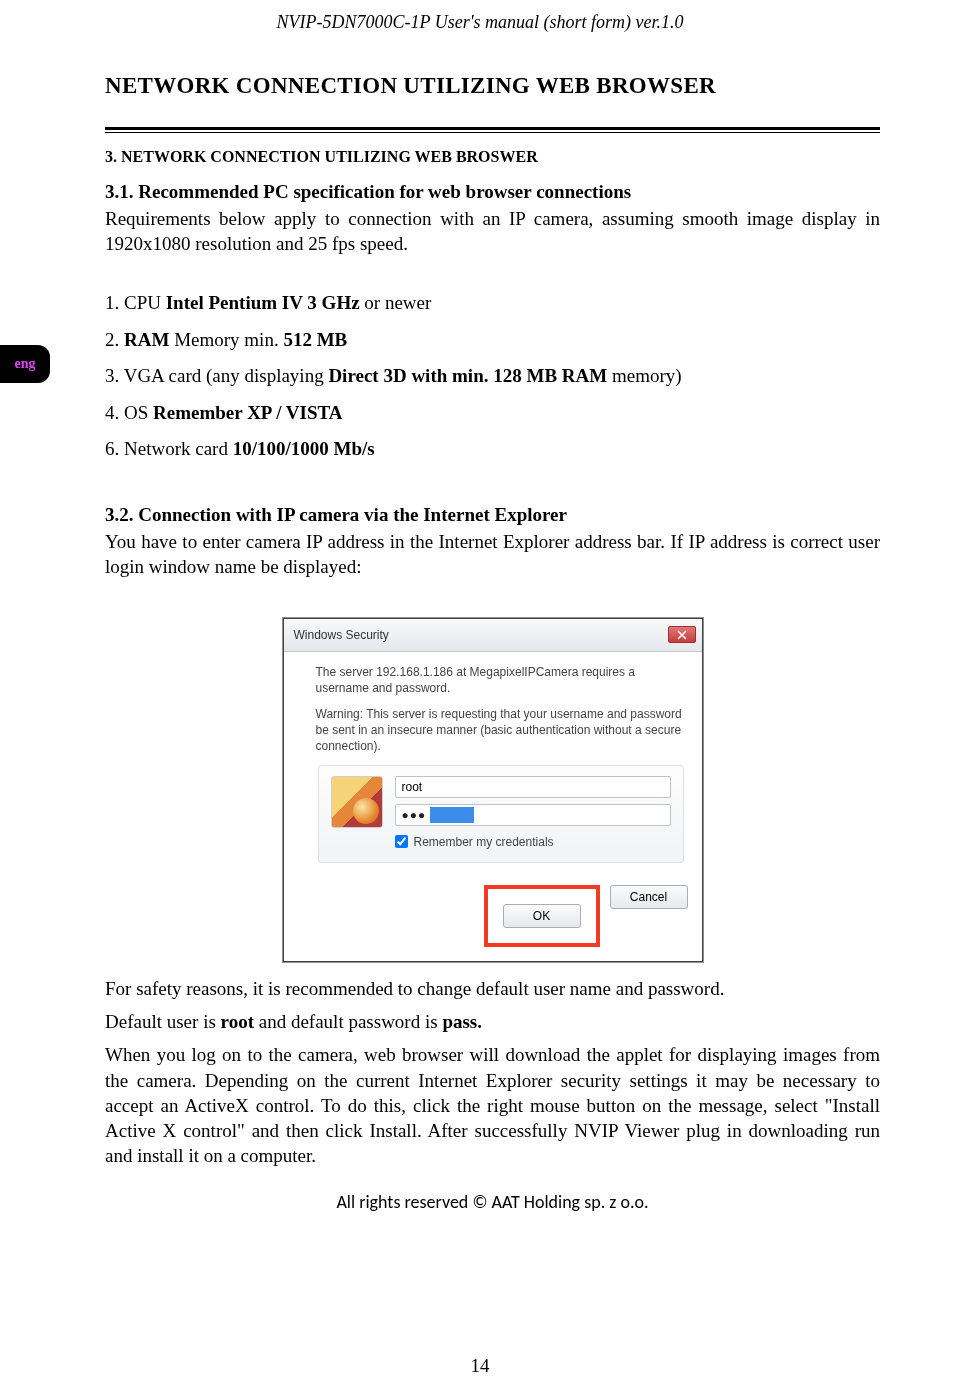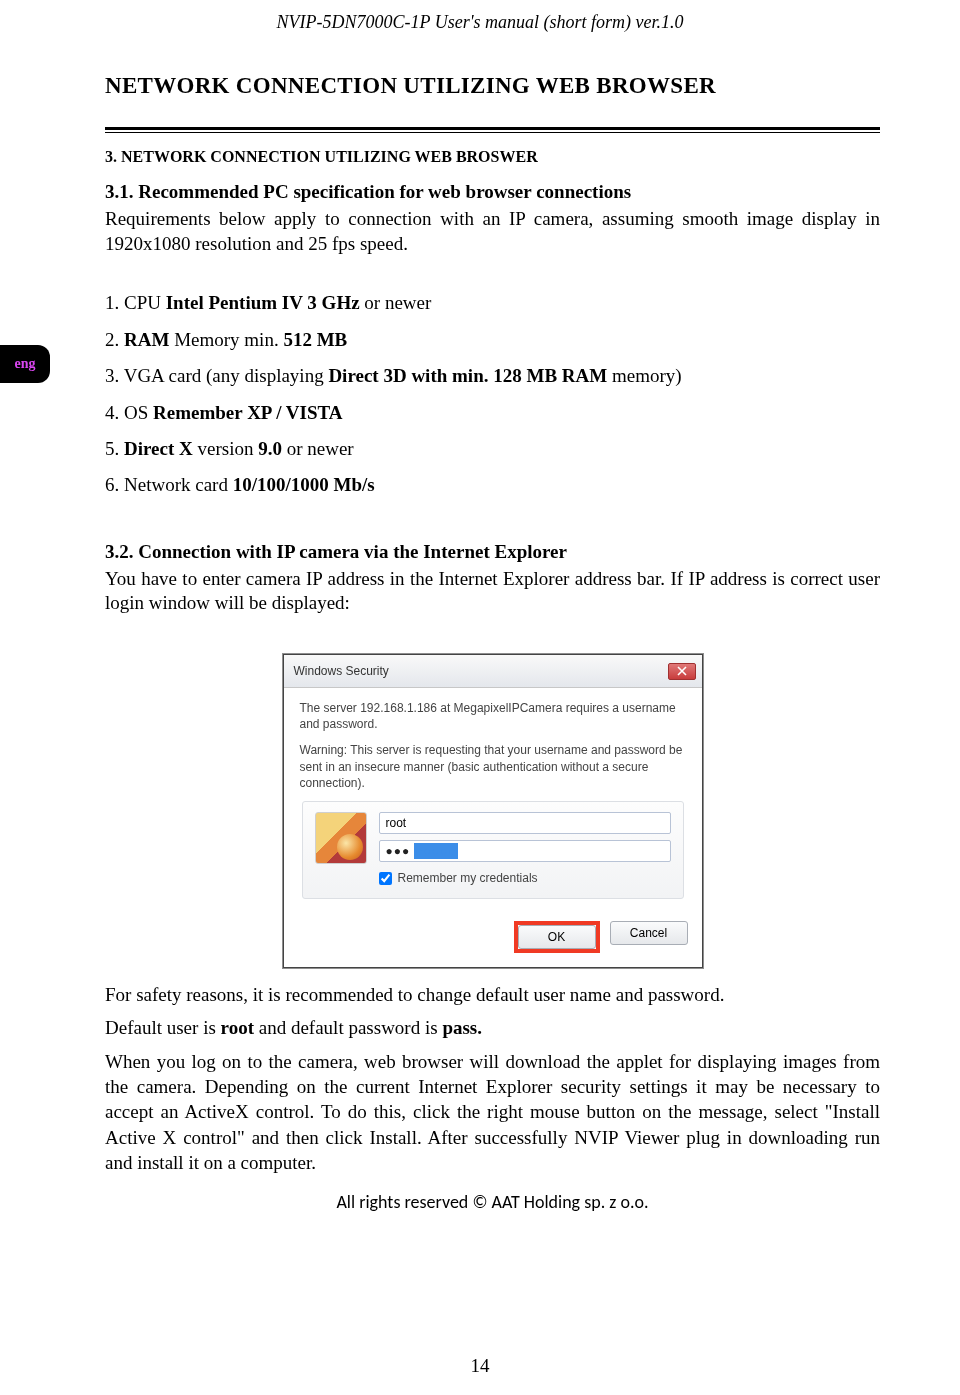--- a/index.html
+++ b/index.html
@@ -106,21 +106,21 @@
     .win-close {
       width: 28px; height: 17px;
       background: linear-gradient(#e07878,#c83c3c);
       border: 1px solid #a03030;
       border-radius: 2px;
       color:#fff;
       display:flex;align-items:center;justify-content:center;
       font-size:11px;line-height:1;
     }
     .dialog-body {
-      padding: 12px 16px 6px 16px;
+      padding: 12px 16px 6px 32px;
       color: #444;
       line-height: 1.35;
     }
     .dialog-body p { margin-bottom: 10px; }
     .cred-box {
       background: linear-gradient(#fdfdfd, #f2f3f5);
       border: 1px solid #dcdfe4;
       border-radius: 3px;
       margin: 6px 2px 10px 2px;
       padding: 10px 12px 12px 12px;
@@ -175,21 +175,21 @@
       width: 78px; height: 24px;
       background: linear-gradient(#fafbfc,#e6e8eb);
       border: 1px solid #a8adb5;
       border-radius: 3px;
       font-size: 12px;
       font-family: inherit;
       cursor: pointer;
     }
     .ok-highlight {
       border: 4px solid #f03a24;
-      padding: 0;
+      padding: 15px;
       display:inline-block;
       margin-left:35px;
     }
     .after-dialog-para {
       font-size: 19px;
       margin-top: 8px;
       line-height: 1.33;
     }
     .para-jus { text-align: justify; }
     .footer-bar {
@@ -234,30 +234,27 @@
     <div>
       <span>2. </span><b>RAM</b><span> Memory min. </span><b>512 MB</b>
     </div>
     <div>
       <span>3. VGA card (any displaying </span><b>Direct 3D with min. 128 MB RAM</b><span> memory)</span>
     </div>
     <div>
       <span>4. OS </span><b>Remember XP / VISTA</b>
     </div>
     <div>
-      <span>5. </span><b>Direct X</b><span> version </span><b>9.0</b><span> or newer</span>
-    </div>
-    <div>
       <span>6. Network card </span><b>10/100/1000 Mb/s</b>
     </div>
   </div>
 
   <div class="section-32">
     <div class="sub-title">3.2. Connection with IP camera via the Internet Explorer</div>
-    <div class="body-para">You have to enter camera IP address in the Internet Explorer address bar. If IP address is correct user login window will be displayed:</div>
+    <div class="body-para">You have to enter camera IP address in the Internet Explorer address bar. If IP address is correct user login window name be displayed:</div>
   </div>
 
   <div class="dialog-wrap">
     <div class="dialog">
       <div class="dialog-titlebar">
         <span class="dialog-title">Windows Security</span>
         <span class="win-close">
           <svg width="12" height="10" viewBox="0 0 12 10">
               <path d="M2 1 L10 9 M10 1 L2 9" stroke="#fff" stroke-width="1.6" fill="none"></path>
             </svg>

